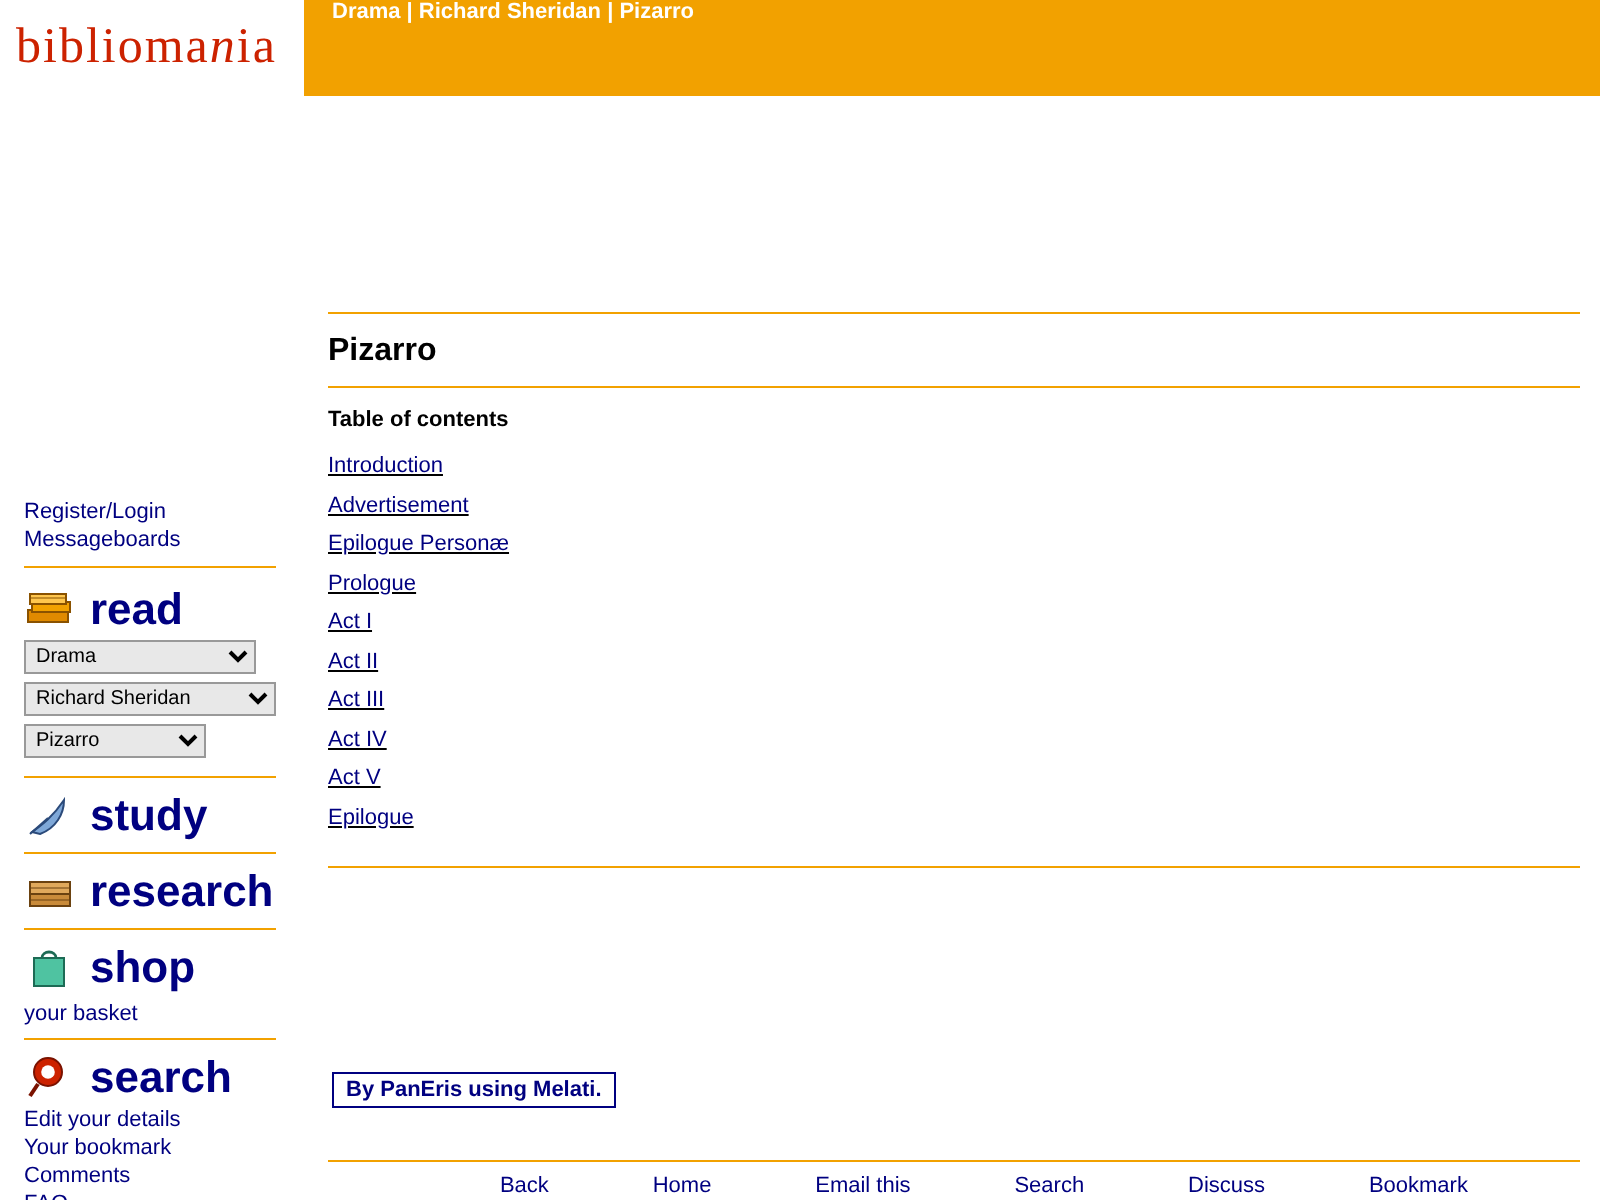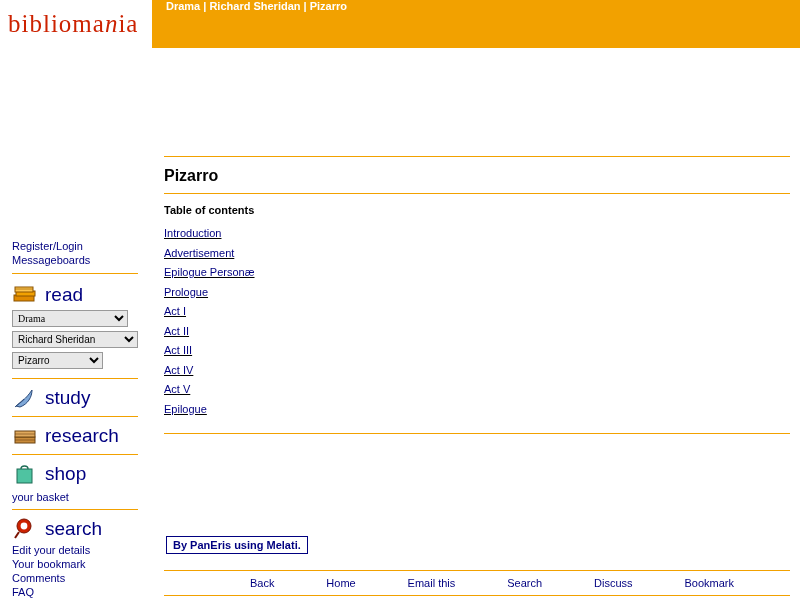--- a/index.html
+++ b/index.html
@@ -90,42 +90,42 @@
   }
   .hr-orange.tight { margin: 5px 0 6px 0; }
 
   .nav-section {
     display: flex;
     align-items: center;
     gap: 7px;
     margin: 6px 0 2px 0;
   }
   .nav-title {
-    font-size: 19px;
-    font-weight: normal;
+    font-size: 22px;
+    font-weight: bold;
     color: #000080;
     font-family: "Liberation Sans", sans-serif;
   }
   .nav-icon {
     width: 26px;
     height: 26px;
     flex: 0 0 26px;
   }
 
   select.side-select {
     width: 100%;
     font-family: "Liberation Sans", sans-serif;
     font-size: 10px;
     margin-bottom: 4px;
     border: 1px solid #999;
     background: #e8e8e8;
     padding: 1px;
     box-sizing: border-box;
   }
-  select.w-narrow { width: 92%; font-family: Liberation Serif, serif; }
+  select.w-narrow { width: 92%; }
   select.w-mid { width: 100%; }
   select.w-small { width: 72%; }
 
   .basket-link {
     display: block;
     margin-top: 4px;
     margin-bottom: 2px;
   }
 
   
@@ -153,21 +153,21 @@
     color: #000080;
     text-decoration: none;
     font-size: 11px;
     line-height: 19.5px;
   }
 
   .melati-box {
     border: 1px solid #000080;
     display: inline-block;
     padding: 2px 6px;
-    margin: 0 0 0 2px;
+    margin: 0 0 10px 2px;
     background: #ffffff;
   }
   .melati-text {
     font-size: 11px;
     font-weight: bold;
     color: #000080;
   }
 
   .footer-nav {
     display: flex;

